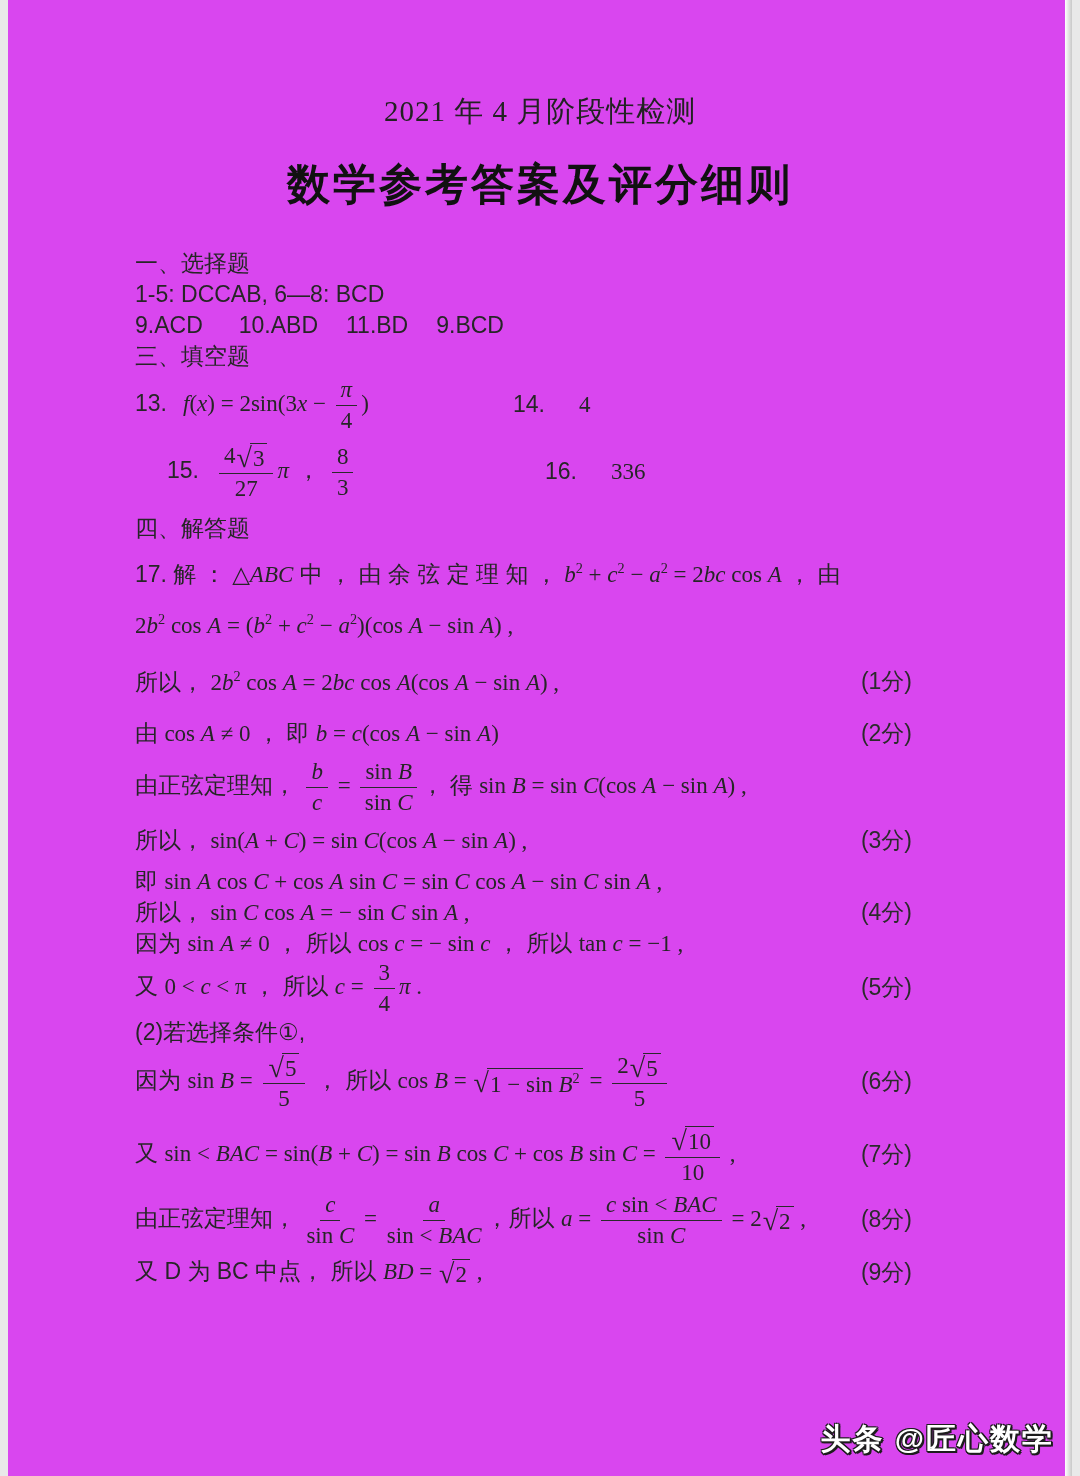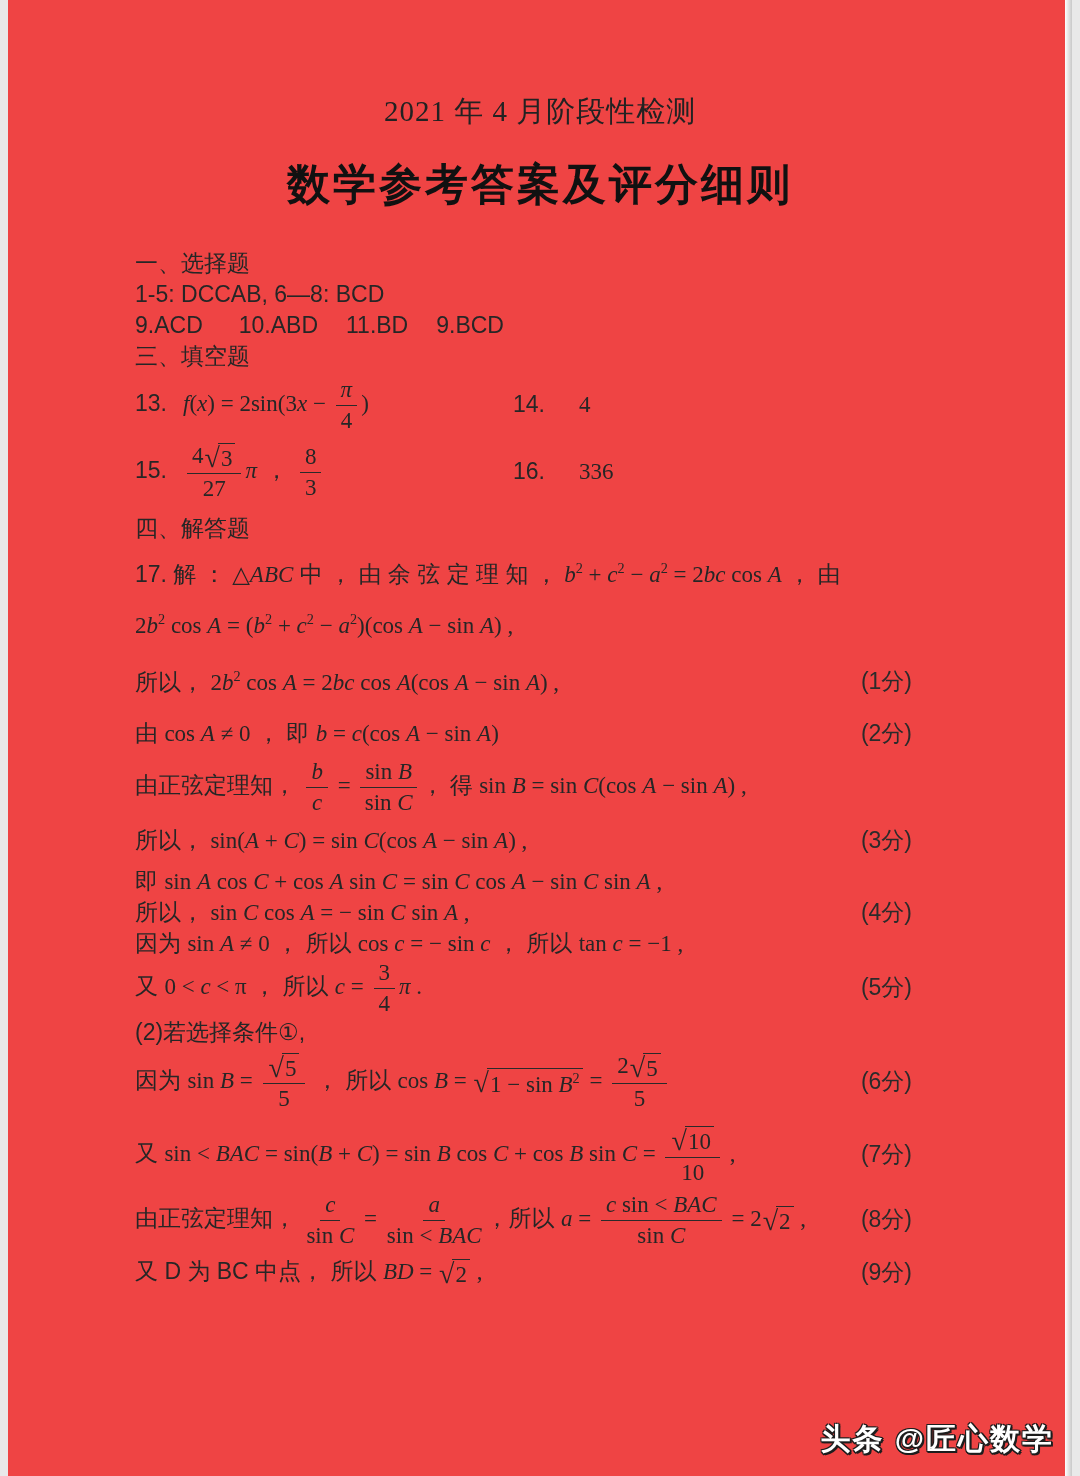--- a/index.html
+++ b/index.html
@@ -1,17 +1,17 @@
 <!DOCTYPE html>
 <html><head>
 <meta charset="utf-8">
 <style>
   html,body{margin:0;padding:0;}
   body{background:#e9e9e9;}
-  .page{position:relative;width:1064px;height:1476px;margin:0 auto;background:#ef4444;
+  .page{position:relative;width:1064px;height:1476px;margin:0 auto;background:#d946ef;
         color:#262626;font-size:23px;overflow:hidden;
         font-family:"Liberation Sans","DejaVu Sans",sans-serif;}
   .edge-shade{position:absolute;top:0;right:0;width:7px;height:100%;
         background:linear-gradient(to right,#ffffff,#c9c9c9);}
   .headers{position:relative;width:100%;text-align:center;}
   .header-small{margin-top:92px;font-family:"Liberation Serif","DejaVu Serif",serif;
         font-size:29px;letter-spacing:1px;color:#222;}
   .doc-title{margin-top:24px;font-size:43px;font-weight:700;letter-spacing:3px;color:#111;}
   .doc-lines{position:relative;margin:34px 160px 0 127px;}
   .line{position:relative;min-height:31px;line-height:1.2;padding-right:85px;
@@ -61,21 +61,21 @@
       <div class="line">
         <span class="content"><span class="cn">三、填空题</span></span>
       </div>
       <div class="line" style="margin-top: 4px;">
         <span class="content"><span class="cn">13.</span><span class="sp" style="width: 16px;"></span><span class="mi">f</span><span class="mr">(</span><span class="mi">x</span><span class="mr">) = 2sin(3</span><span class="mi">x</span><span class="mr"> − </span><span class="frac">
             <span class="num"><span class="mi">π</span></span>
             <span class="den"><span class="mr">4</span></span>
           </span><span class="mr">)</span></span>
         <span class="col2"><span class="cn">14.</span><span class="sp" style="width: 34px;"></span><span class="mr">4</span></span>
       </div>
-      <div class="line" style="margin-top: 8px;">
+      <div class="line" style="margin-top: 8px; margin-left: 32px;">
         <span class="content"><span class="cn">15.</span><span class="sp" style="width: 16px;"></span><span class="frac">
             <span class="num"><span class="mr">4</span><span class="sqrt">
                 <span class="rad">√</span>
                 <span class="radicand"><span class="mr">3</span></span>
               </span></span>
             <span class="den"><span class="mr">27</span></span>
           </span><span class="mi">π</span><span class="sp" style="width: 8px;"></span><span class="mr">，</span><span class="sp" style="width: 8px;"></span><span class="frac">
             <span class="num"><span class="mr">8</span></span>
             <span class="den"><span class="mr">3</span></span>
           </span></span>

